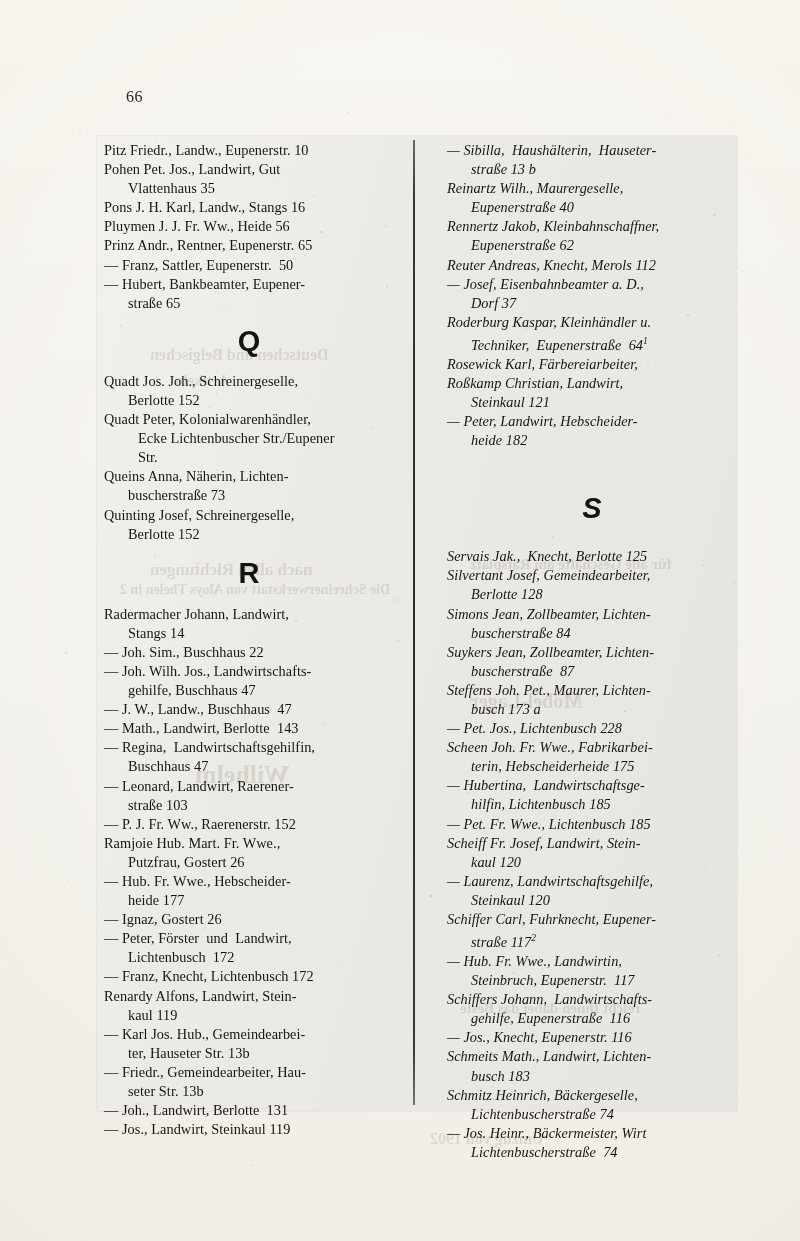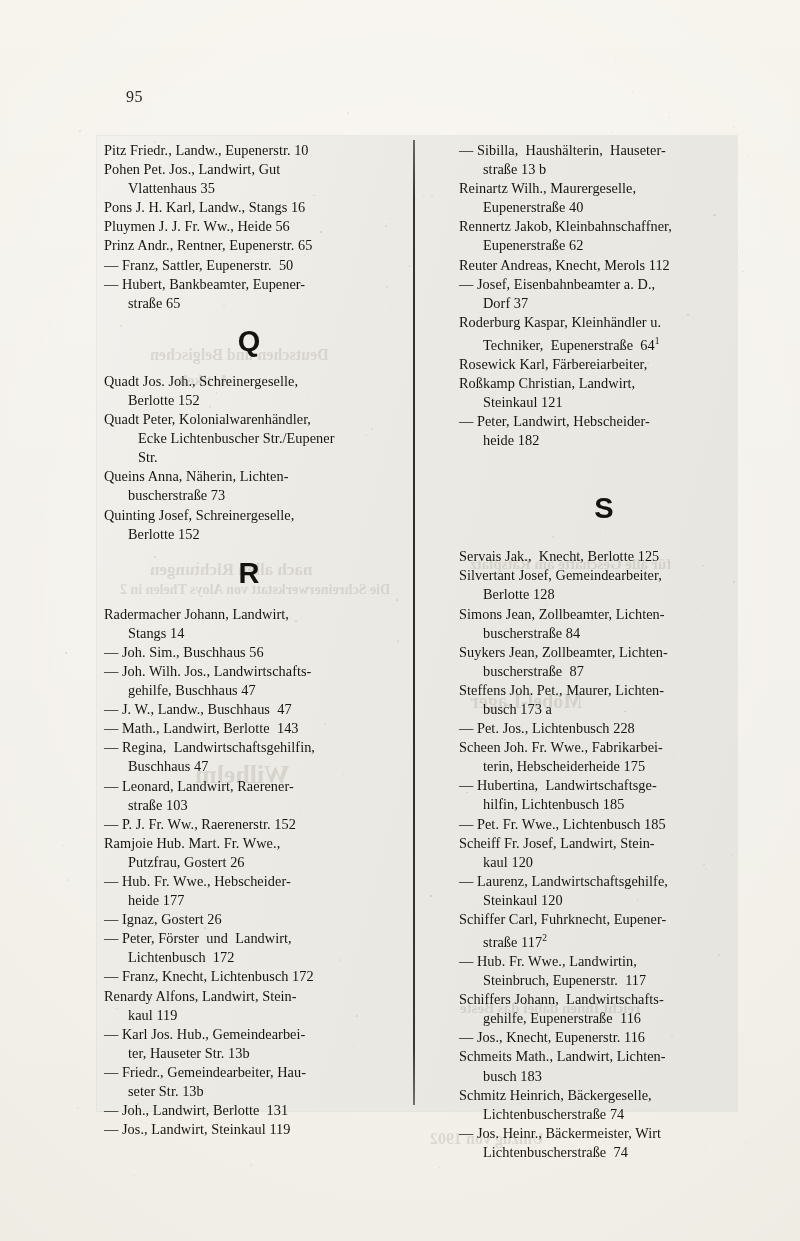--- a/index.html
+++ b/index.html
@@ -70,21 +70,21 @@
     width: 800px;
     height: 1241px;
   }
 
   .column {
     position: absolute;
     top: 141px;
     width: 290px;
   }
   #col-left  { left: 104px; }
-  #col-right { left: 459px; }
+  #col-right { left: 447px; font-style: italic; }
 
   #column-rule {
     position: absolute;
     left: 413px;
     top: 140px;
     width: 2px;
     height: 965px;
     background: linear-gradient(180deg,#6d6a66 0%, #38352f 6%, #2f2c27 50%, #3a3731 94%, #75726d 100%);
   }
 
@@ -292,41 +292,41 @@
       <div class="speck" style="width: 2.09414px; height: 2.09414px; left: 135.449px; top: 279.531px; opacity: 0.31;"></div>
       <div class="speck" style="width: 1.42554px; height: 1.42554px; left: 636.76px; top: 899.278px; opacity: 0.31;"></div>
       <div class="speck" style="width: 1.60778px; height: 1.60778px; left: 516.563px; top: 1037.86px; opacity: 0.16;"></div>
       <div class="speck" style="width: 0.725093px; height: 0.725093px; left: 368.048px; top: 427.14px; opacity: 0.22;"></div>
       <div class="speck" style="width: 1.13053px; height: 1.13053px; left: 604.693px; top: 531.198px; opacity: 0.5;"></div>
       <div class="speck" style="width: 1.38321px; height: 1.38321px; left: 167.207px; top: 699.757px; opacity: 0.18;"></div>
       <div class="speck" style="width: 1.03646px; height: 1.03646px; left: 107.257px; top: 185.153px; opacity: 0.2;"></div>
       <div class="speck" style="width: 1.86569px; height: 1.86569px; left: 313.45px; top: 194.521px; opacity: 0.45;"></div>
     </div>
 
-  <div id="page-number">95</div>
+  <div id="page-number">66</div>
 
   <div id="column-rule"></div>
 
   <div id="columns">
     <div class="column" id="col-left">
         <div class="entry">Pitz Friedr., Landw., Eupenerstr. 10</div>
         <div class="entry">Pohen Pet. Jos., Landwirt, Gut<span class="cont">Vlattenhaus 35</span></div>
         <div class="entry">Pons J. H. Karl, Landw., Stangs 16</div>
         <div class="entry">Pluymen J. J. Fr. Ww., Heide 56</div>
         <div class="entry">Prinz Andr., Rentner, Eupenerstr. 65</div>
         <div class="entry">— Franz, Sattler, Eupenerstr.  50</div>
         <div class="entry">— Hubert, Bankbeamter, Eupener-<span class="cont">straße 65</span></div>
         <div class="section-letter sl-q">Q</div>
         <div class="entry">Quadt Jos. Joh., Schreinergeselle,<span class="cont">Berlotte 152</span></div>
         <div class="entry">Quadt Peter, Kolonialwarenhändler,<span class="cont deep">Ecke Lichtenbuscher Str./Eupener</span><span class="cont deep">Str.</span></div>
         <div class="entry">Queins Anna, Näherin, Lichten-<span class="cont">buscherstraße 73</span></div>
         <div class="entry">Quinting Josef, Schreinergeselle,<span class="cont">Berlotte 152</span></div>
         <div class="section-letter sl-r">R</div>
         <div class="entry">Radermacher Johann, Landwirt,<span class="cont">Stangs 14</span></div>
-        <div class="entry">— Joh. Sim., Buschhaus 56</div>
+        <div class="entry">— Joh. Sim., Buschhaus 22</div>
         <div class="entry">— Joh. Wilh. Jos., Landwirtschafts-<span class="cont">gehilfe, Buschhaus 47</span></div>
         <div class="entry">— J. W., Landw., Buschhaus  47</div>
         <div class="entry">— Math., Landwirt, Berlotte  143</div>
         <div class="entry">— Regina,  Landwirtschaftsgehilfin,<span class="cont">Buschhaus 47</span></div>
         <div class="entry">— Leonard, Landwirt, Raerener-<span class="cont">straße 103</span></div>
         <div class="entry">— P. J. Fr. Ww., Raerenerstr. 152</div>
         <div class="entry">Ramjoie Hub. Mart. Fr. Wwe.,<span class="cont">Putzfrau, Gostert 26</span></div>
         <div class="entry">— Hub. Fr. Wwe., Hebscheider-<span class="cont">heide 177</span></div>
         <div class="entry">— Ignaz, Gostert 26</div>
         <div class="entry">— Peter, Förster  und  Landwirt,<span class="cont">Lichtenbusch  172</span></div>

